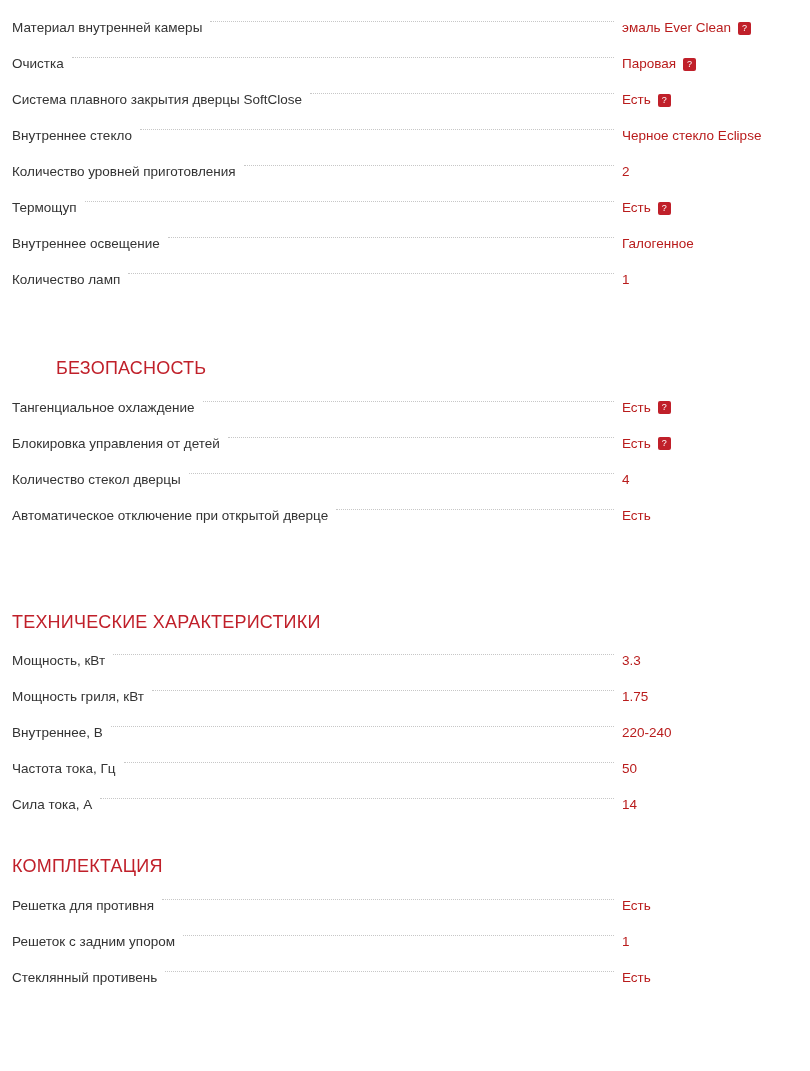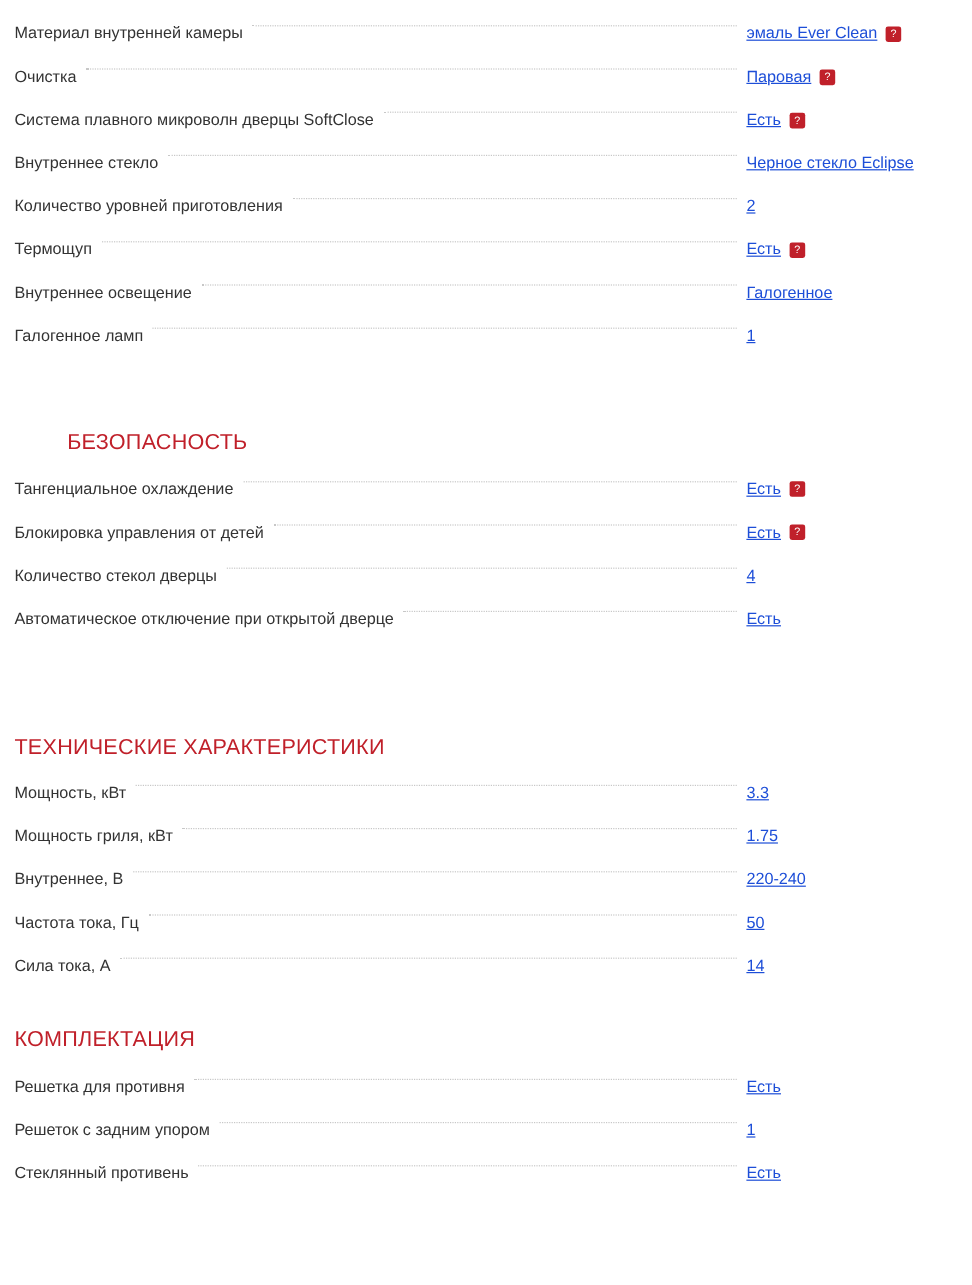--- a/index.html
+++ b/index.html
@@ -61,22 +61,21 @@
   }
   .spec-value-wrap {
     width: 176px;
     flex: 0 0 176px;
     display: flex;
     align-items: center;
     padding-bottom: 3px;
     white-space: nowrap;
   }
   .spec-value {
-    color: #1d4ed8;
-    text-decoration: underline;
+    color: #b91c1c;
   }
   .help-icon {
     display: inline-block;
     margin-left: 7px;
     width: 13px;
     height: 13px;
     line-height: 13px;
     text-align: center;
     background: #c0202a;
     color: #ffffff;
@@ -114,21 +113,21 @@
       </li>
       <li class="spec-row">
         <span class="spec-label">Очистка</span>
         <span class="spec-dots"></span>
         <span class="spec-value-wrap">
           <span class="spec-value">Паровая</span>
           <span class="help-icon">?</span>
         </span>
       </li>
       <li class="spec-row">
-        <span class="spec-label">Система плавного микроволн дверцы SoftClose</span>
+        <span class="spec-label">Система плавного закрытия дверцы SoftClose</span>
         <span class="spec-dots"></span>
         <span class="spec-value-wrap">
           <span class="spec-value">Есть</span>
           <span class="help-icon">?</span>
         </span>
       </li>
       <li class="spec-row">
         <span class="spec-label">Внутреннее стекло</span>
         <span class="spec-dots"></span>
         <span class="spec-value-wrap">
@@ -151,21 +150,21 @@
         </span>
       </li>
       <li class="spec-row">
         <span class="spec-label">Внутреннее освещение</span>
         <span class="spec-dots"></span>
         <span class="spec-value-wrap">
           <span class="spec-value">Галогенное</span>
         </span>
       </li>
       <li class="spec-row">
-        <span class="spec-label">Галогенное ламп</span>
+        <span class="spec-label">Количество ламп</span>
         <span class="spec-dots"></span>
         <span class="spec-value-wrap">
           <span class="spec-value">1</span>
         </span>
       </li>
     </ul>
   </section>
 
   <section class="section sec-safety">
     <h2 class="section-title">БЕЗОПАСНОСТЬ</h2>

